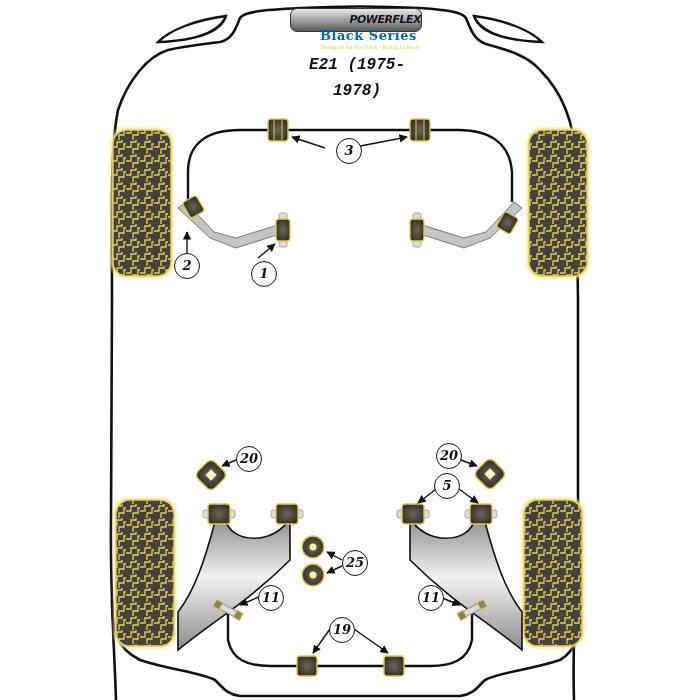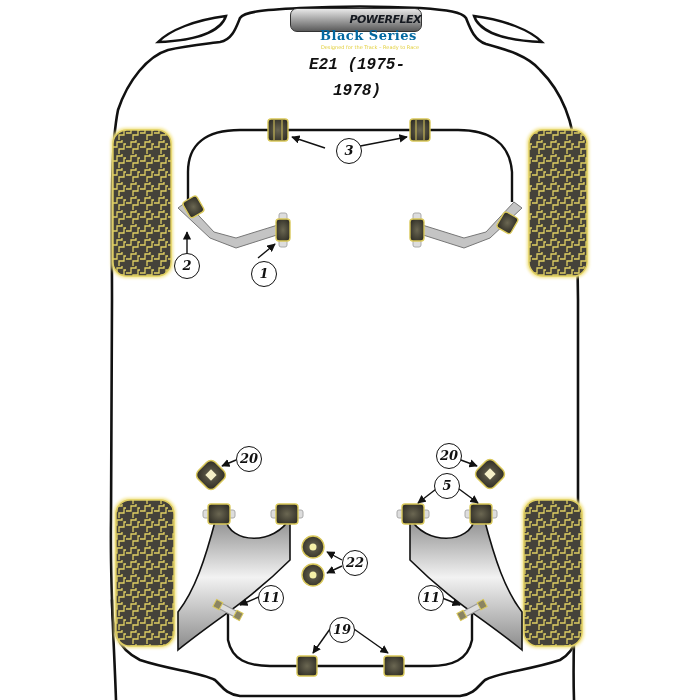--- a/index.html
+++ b/index.html
@@ -181,16 +181,16 @@
 <div class="series">Black Series</div>
 <div class="tagline">Designed for the Track – Ready to Race</div>
 <div class="model">E21 (1975-1978)</div>
 
 <div class="callout" style="left:251px;top:261px;">1</div>
 <div class="callout" style="left:174px;top:253px;">2</div>
 <div class="callout" style="left:336px;top:138px;">3</div>
 <div class="callout" style="left:236px;top:446px;">20</div>
 <div class="callout" style="left:436px;top:443px;">20</div>
 <div class="callout" style="left:434px;top:473px;">5</div>
-<div class="callout" style="left:342px;top:550px;">22</div>
+<div class="callout" style="left:342px;top:550px;">25</div>
 <div class="callout" style="left:258px;top:585px;">11</div>
 <div class="callout" style="left:418px;top:585px;">11</div>
 <div class="callout" style="left:329px;top:617px;">19</div>
 
 </body></html>

